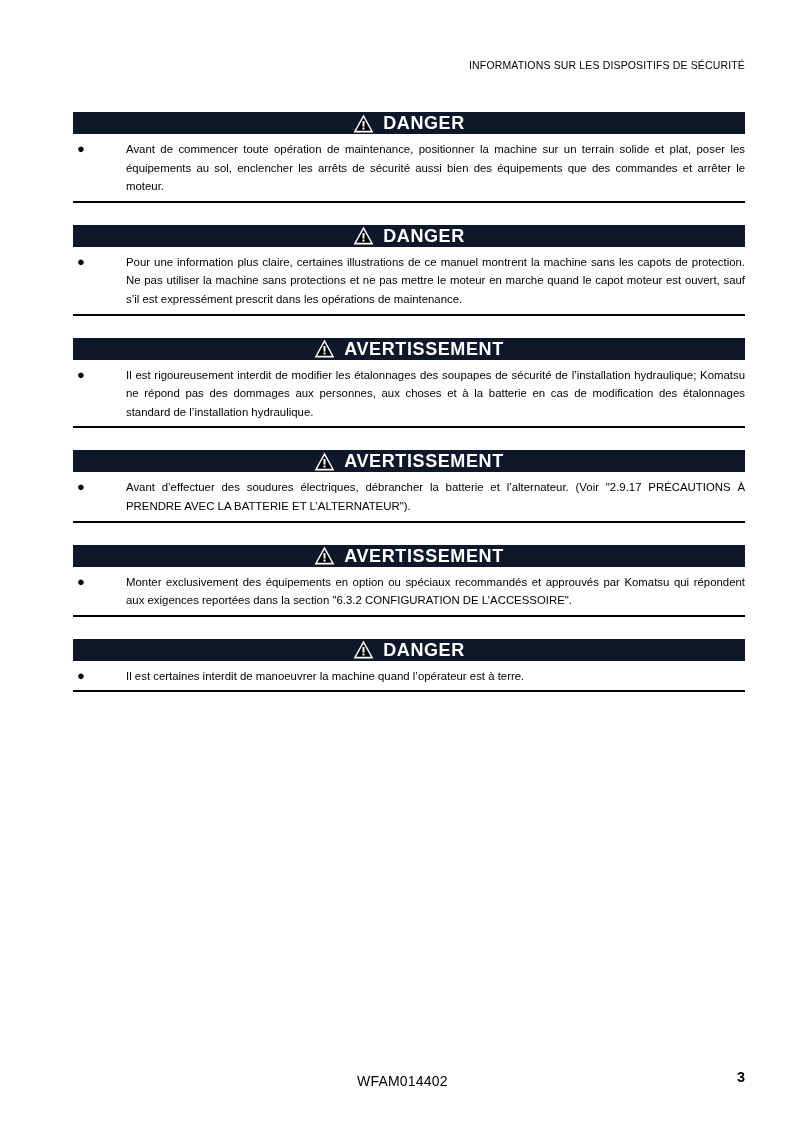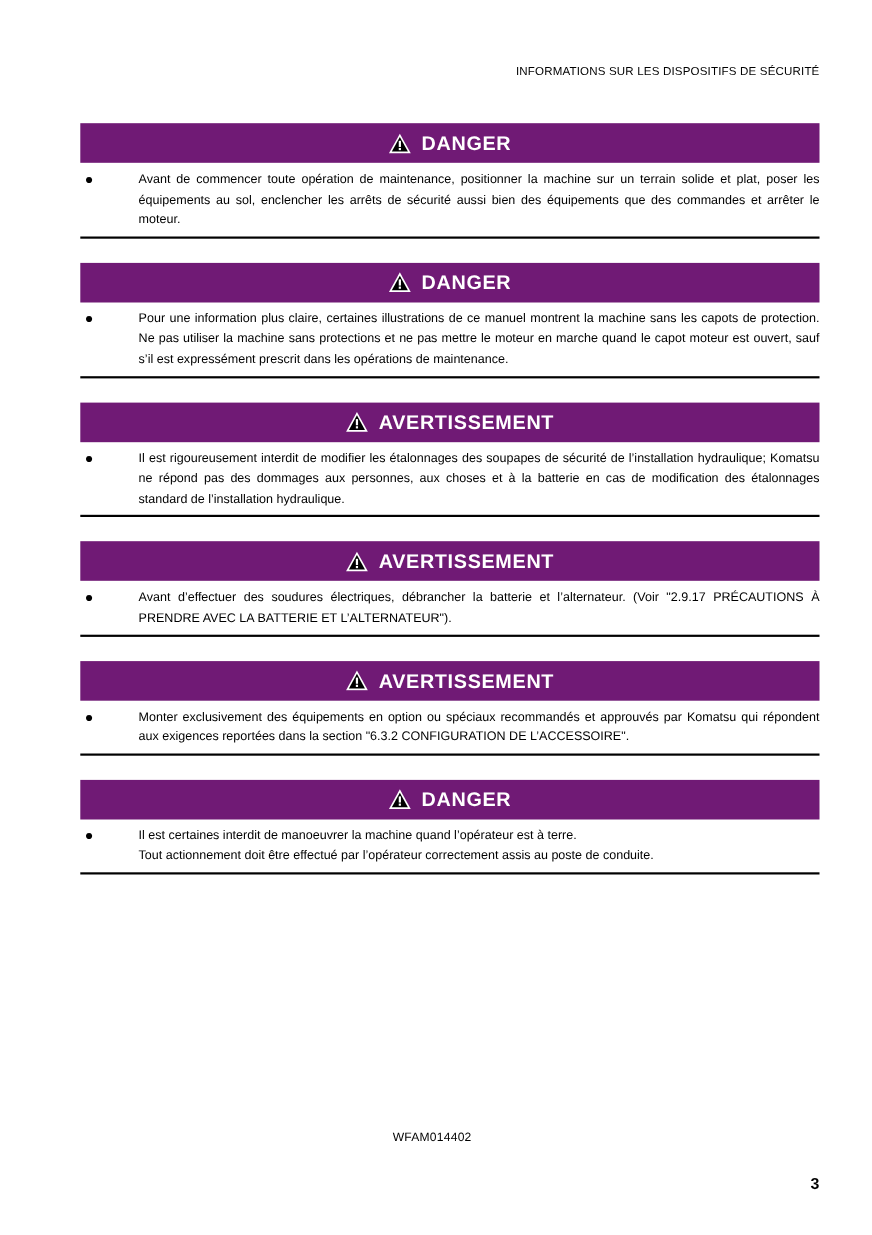--- a/index.html
+++ b/index.html
@@ -42,22 +42,22 @@
 
   
   .alert-block {
     margin-bottom: 22px;
   }
   .alert-block:last-child {
     margin-bottom: 0;
   }
 
   .alert-banner {
-    background: #701a75;
-    height: 36px;
+    background: #0f172a;
+    height: 22px;
     display: flex;
     align-items: center;
     justify-content: center;
     gap: 9px;
     box-sizing: border-box;
   }
   .warn-triangle {
     display: block;
     width: 21px;
     height: 19px;
@@ -118,22 +118,22 @@
     color: #2b2b2b;
     letter-spacing: -0.3px;
     white-space: nowrap;
     pointer-events: none;
   }
 
   
   .footer-code {
     position: absolute;
     left: 357px;
-    top: 1028px;
-    font-size: 11px;
+    top: 1073px;
+    font-size: 14px;
     letter-spacing: 0.2px;
   }
   .footer-pageno {
     position: absolute;
     right: 48px;
     top: 1069px;
     font-size: 14.5px;
     font-weight: bold;
   }
 </style>
@@ -255,24 +255,20 @@
               <rect x="9.5" y="13.5" width="2.0" height="2.0" fill="#ffffff"></rect>
             </svg>
           </span>
           <span class="alert-banner-label">DANGER</span>
         </div>
         <div class="alert-body">
           <div class="alert-line">
             <span class="bullet">●</span>
             <span class="alert-text nojustify">Il est certaines interdit de manoeuvrer la machine quand l’opérateur est à terre.</span>
           </div>
-          <div class="alert-line">
-            <span class="bullet blank"></span>
-            <span class="alert-text nojustify">Tout actionnement doit être effectué par l’opérateur correctement assis au poste de conduite.</span>
-          </div>
         </div>
         <div class="alert-rule"></div>
       </div>
     </div>
 
 
   <div class="footer-code">WFAM014402</div>
 
   <div class="footer-pageno">3</div>
 

